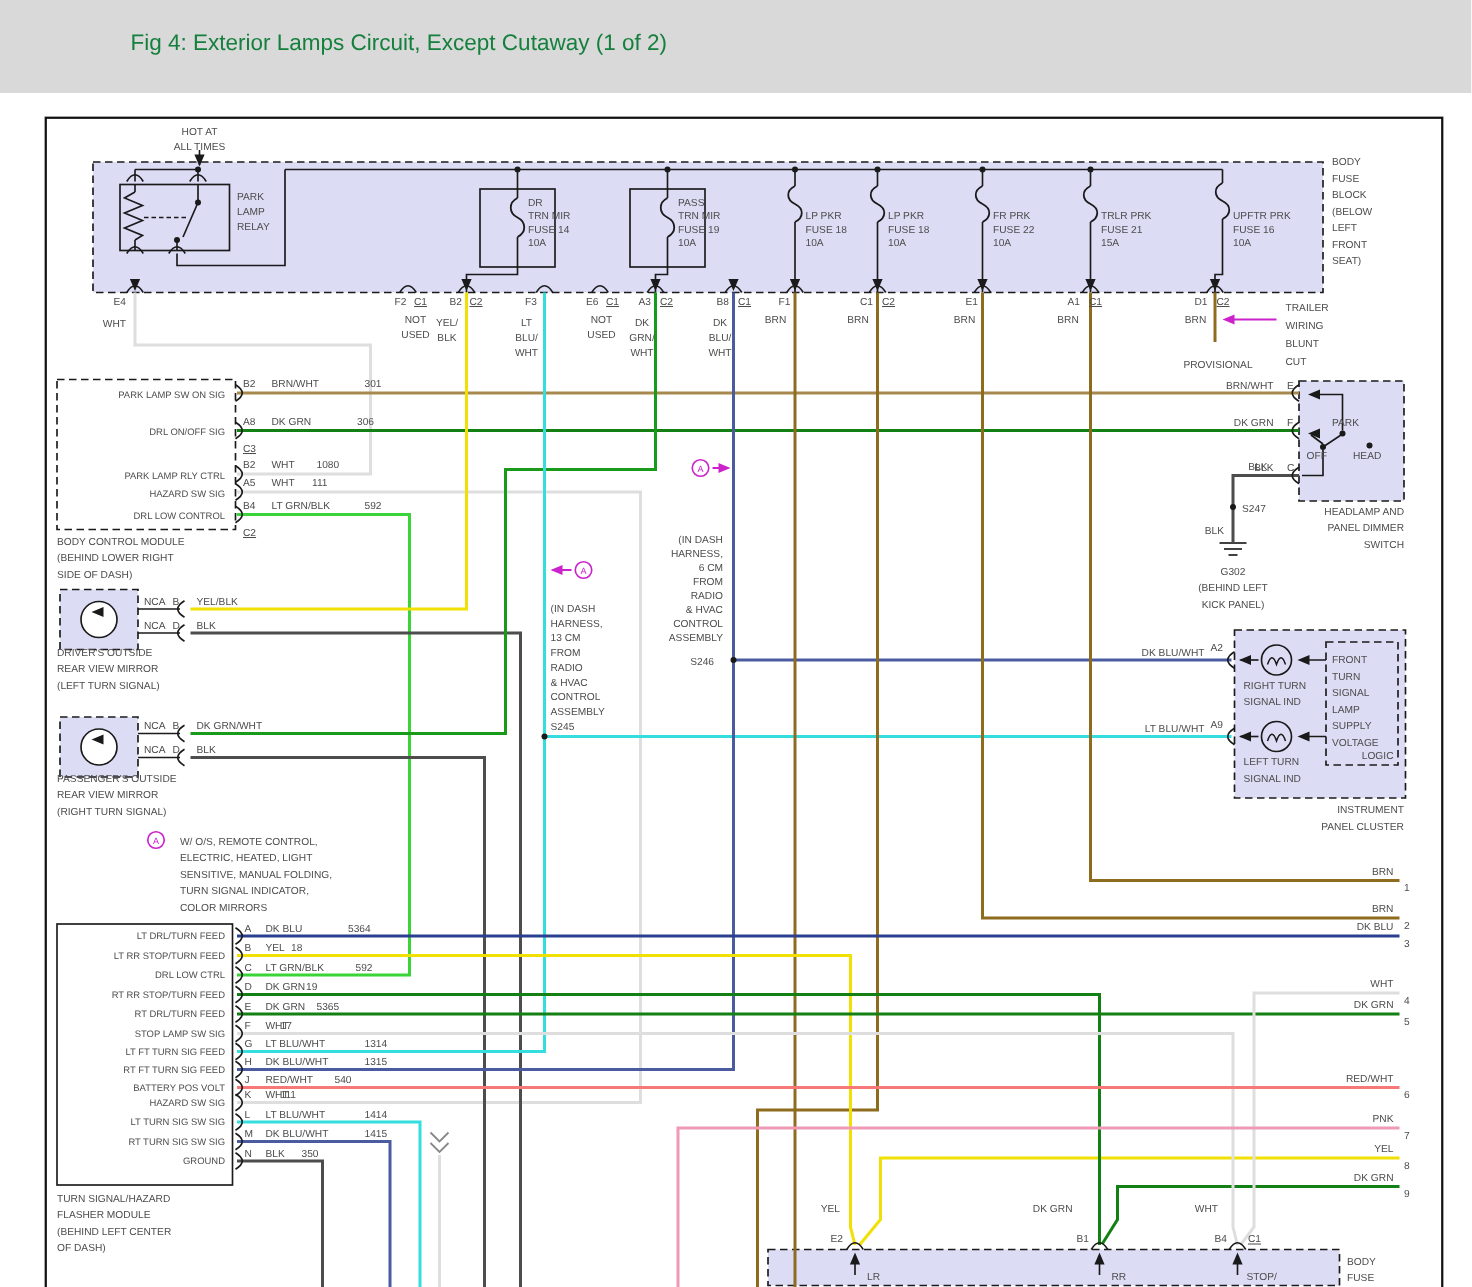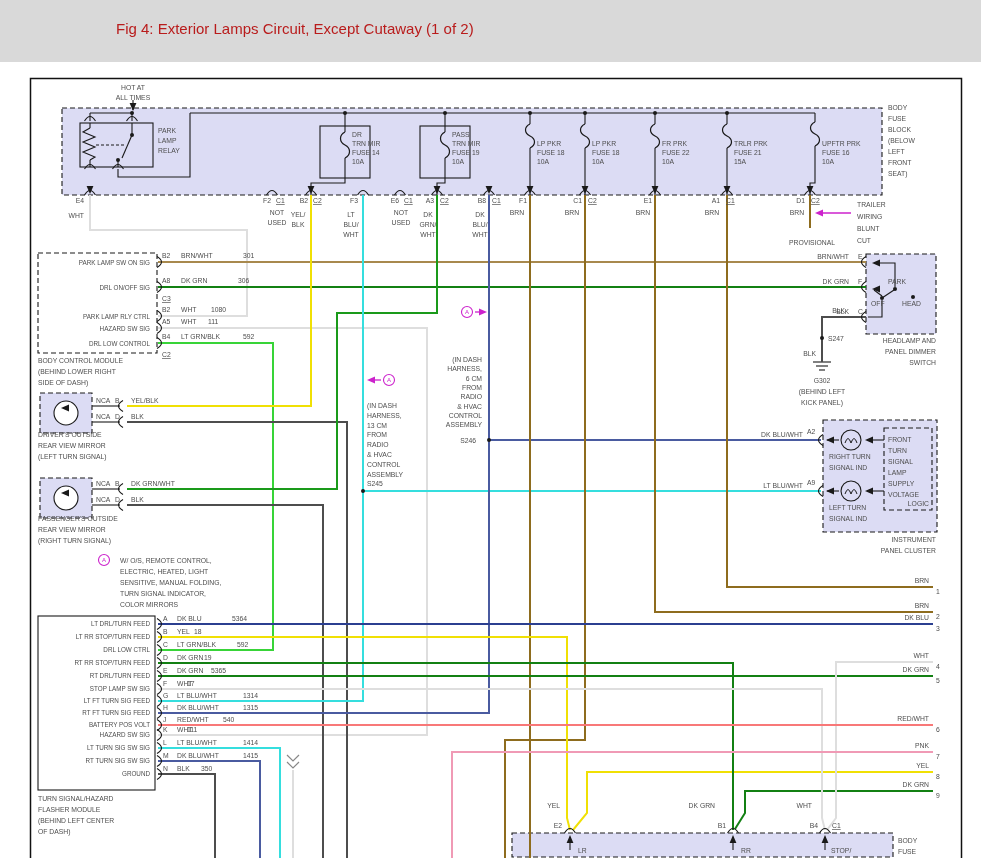--- a/index.html
+++ b/index.html
@@ -1,18 +1,18 @@
 <!DOCTYPE html>
 <html><head>
 <meta charset="utf-8">
 <style>
   html,body{margin:0;padding:0;background:#fff;width:981px;height:858px;overflow:hidden;
     font-family:"Liberation Sans",sans-serif;}
   .header{width:981px;height:62px;background:#d9d9d9;}
-  .header span{display:inline-block;padding:20px 0 0 116px;font-size:15px;color:#b91c1c;}
+  .header span{display:inline-block;padding:20px 0 0 87px;font-size:15px;color:#15803d;}
   svg{position:absolute;top:0;left:0;}
   svg text{font-family:"Liberation Sans",sans-serif;}
 </style>
 </head>
 <body>
 
 <div class="header">
   <span>Fig 4: Exterior Lamps Circuit, Except Cutaway (1 of 2)</span>
 </div>
 

